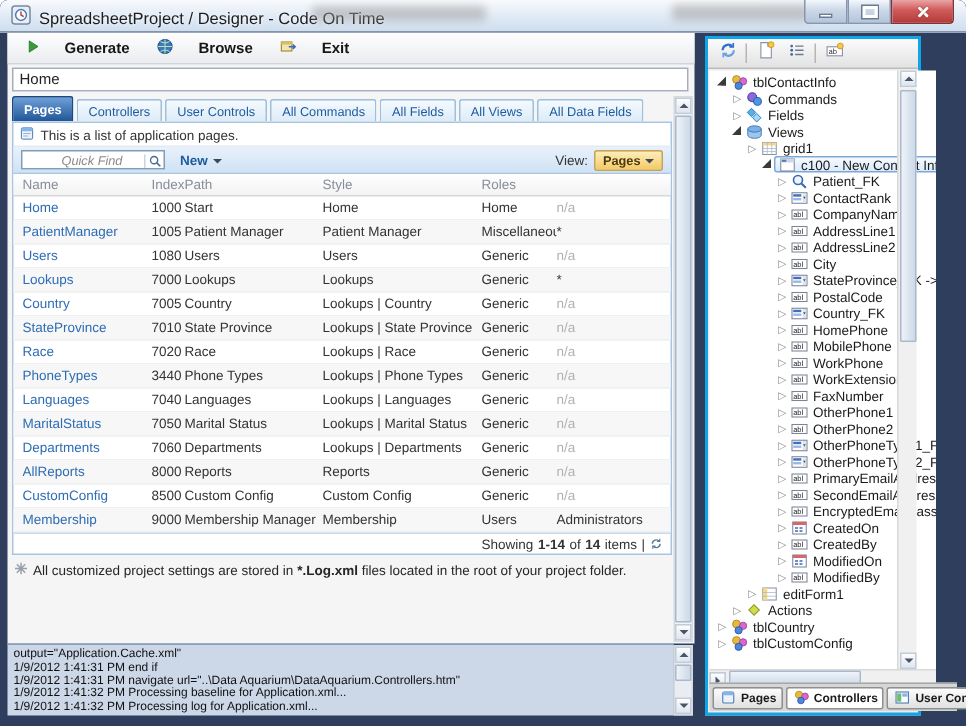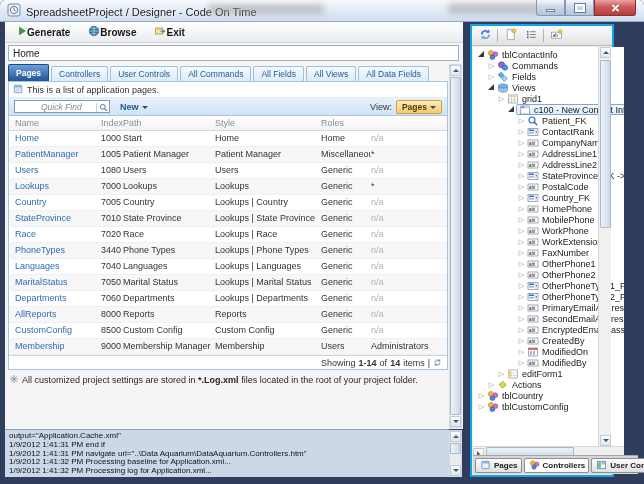--- a/index.html
+++ b/index.html
@@ -24,21 +24,21 @@
   .g-x{position:relative;width:11px;height:11px;}
   .g-x span{position:absolute;left:1px;top:4.5px;width:9px;height:2px;background:#fff;border-radius:1px;box-shadow:0 0 1px #7a2a2a;}
   .g-x span:nth-child(1){transform:rotate(45deg);}
   .g-x span:nth-child(2){transform:rotate(-45deg);}
 
   
   .leftbg{position:absolute;left:5px;top:22px;width:458px;height:407px;background:#f5f5f5;}
   .lt-toolbar{position:absolute;left:5px;top:22px;width:458px;height:21px;
     background:linear-gradient(#fefefe,#eaecef);border-bottom:1px solid #d2d5da;
     display:flex;align-items:center;padding-left:8px;gap:10px;}
-  .tbtn{display:flex;align-items:center;gap:0;font-size:10px;font-weight:600;color:#161616;padding:1px 4px;}
+  .tbtn{display:flex;align-items:center;gap:16px;font-size:10px;font-weight:600;color:#161616;padding:1px 4px;}
   .address{position:absolute;left:8px;top:45px;width:451px;height:16px;border:1px solid #a3aebf;
     font:10px "Liberation Sans",sans-serif;padding:0 4px;background:#fff;color:#222;}
 
   .tabstrip{position:absolute;left:8px;top:64px;width:440px;height:17px;display:flex;gap:2px;align-items:flex-end;}
   .tab{font-size:8.5px;color:#1d5a9e;background:linear-gradient(#f5fafe,#dcebf8);
     border:1px solid #9cbfdd;border-bottom:none;border-radius:2px 2px 0 0;padding:0 7px;height:15px;line-height:14px;white-space:nowrap;}
   .tab.active{background:linear-gradient(#6f9fd8,#1f5596);color:#fff;font-weight:bold;border-color:#1a4a85;height:17px;line-height:16px;}
 
   .gridbox{position:absolute;left:8px;top:81px;width:440px;height:289px;background:#fff;border:1px solid #a8c4de;}
   .infobar{height:16px;display:flex;align-items:center;gap:4px;padding-left:4px;border-bottom:1px solid #e4ebf4;font-size:9px;color:#333;}
@@ -543,20 +543,30 @@
               <rect x="1" y="3" width="10" height="6" fill="#fff" stroke="#7a8398" stroke-width=".7"></rect>
               <text x="1.8" y="7.9" font-size="5" fill="#222" font-family="sans-serif">abl</text>
             </svg>
           </span>
           <span class="tlabel">AddressLine2</span>
         </div>
         <div class="titem" style="padding-left: 40px;">
           <span class="exp col"></span>
           <span class="ic">
             <svg viewBox="0 0 12 12">
+              <rect x="1" y="3" width="10" height="6" fill="#fff" stroke="#7a8398" stroke-width=".7"></rect>
+              <text x="1.8" y="7.9" font-size="5" fill="#222" font-family="sans-serif">abl</text>
+            </svg>
+          </span>
+          <span class="tlabel">City</span>
+        </div>
+        <div class="titem" style="padding-left: 40px;">
+          <span class="exp col"></span>
+          <span class="ic">
+            <svg viewBox="0 0 12 12">
               <rect x="1" y="2.5" width="10" height="7" fill="#fff" stroke="#7a8398" stroke-width=".7"></rect>
               <rect x="1.8" y="3.5" width="5.4" height="1.6" fill="#3f6fc0"></rect>
               <rect x="1.8" y="6" width="5.4" height="1.6" fill="#9ab8e0"></rect>
               <rect x="8.1" y="3" width="2.3" height="6" fill="#dde4ee"></rect>
               <path d="M8.4 5.2h1.7L9.3 6.7z" fill="#40485a"></path>
             </svg>
           </span>
           <span class="tlabel">StateProvince_FK -&gt; StateP</span>
         </div>
         <div class="titem" style="padding-left: 40px;">
@@ -705,20 +715,31 @@
               <rect x="1" y="3" width="10" height="6" fill="#fff" stroke="#7a8398" stroke-width=".7"></rect>
               <text x="1.8" y="7.9" font-size="5" fill="#222" font-family="sans-serif">abl</text>
             </svg>
           </span>
           <span class="tlabel">EncryptedEmailPassword</span>
         </div>
         <div class="titem" style="padding-left: 40px;">
           <span class="exp col"></span>
           <span class="ic">
             <svg viewBox="0 0 12 12">
+              <rect x="1.5" y="2" width="9" height="8" fill="#fff" stroke="#7a88a0" stroke-width=".7"></rect>
+              <rect x="1.5" y="2" width="9" height="2" fill="#d86868"></rect>
+              <path d="M3 6h2M6 6h2M3 8h2M6 8h2" stroke="#3a6ab0" stroke-width="1"></path>
+            </svg>
+          </span>
+          <span class="tlabel">CreatedOn</span>
+        </div>
+        <div class="titem" style="padding-left: 40px;">
+          <span class="exp col"></span>
+          <span class="ic">
+            <svg viewBox="0 0 12 12">
               <rect x="1" y="3" width="10" height="6" fill="#fff" stroke="#7a8398" stroke-width=".7"></rect>
               <text x="1.8" y="7.9" font-size="5" fill="#222" font-family="sans-serif">abl</text>
             </svg>
           </span>
           <span class="tlabel">CreatedBy</span>
         </div>
         <div class="titem" style="padding-left: 40px;">
           <span class="exp col"></span>
           <span class="ic">
             <svg viewBox="0 0 12 12">

